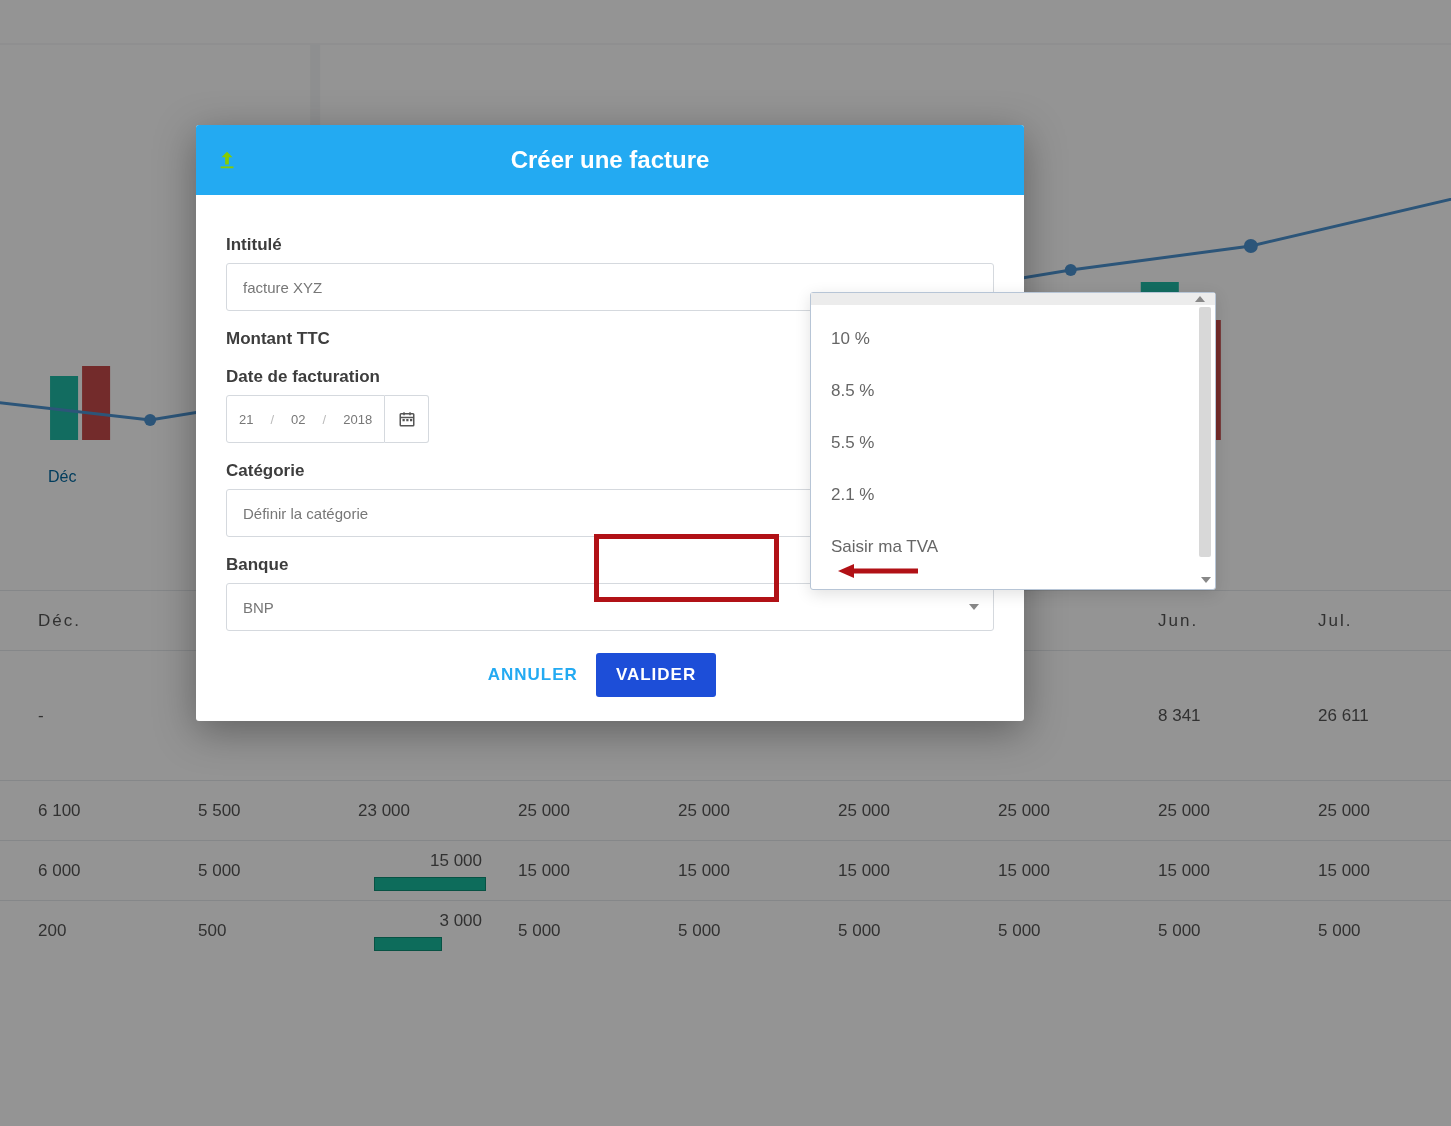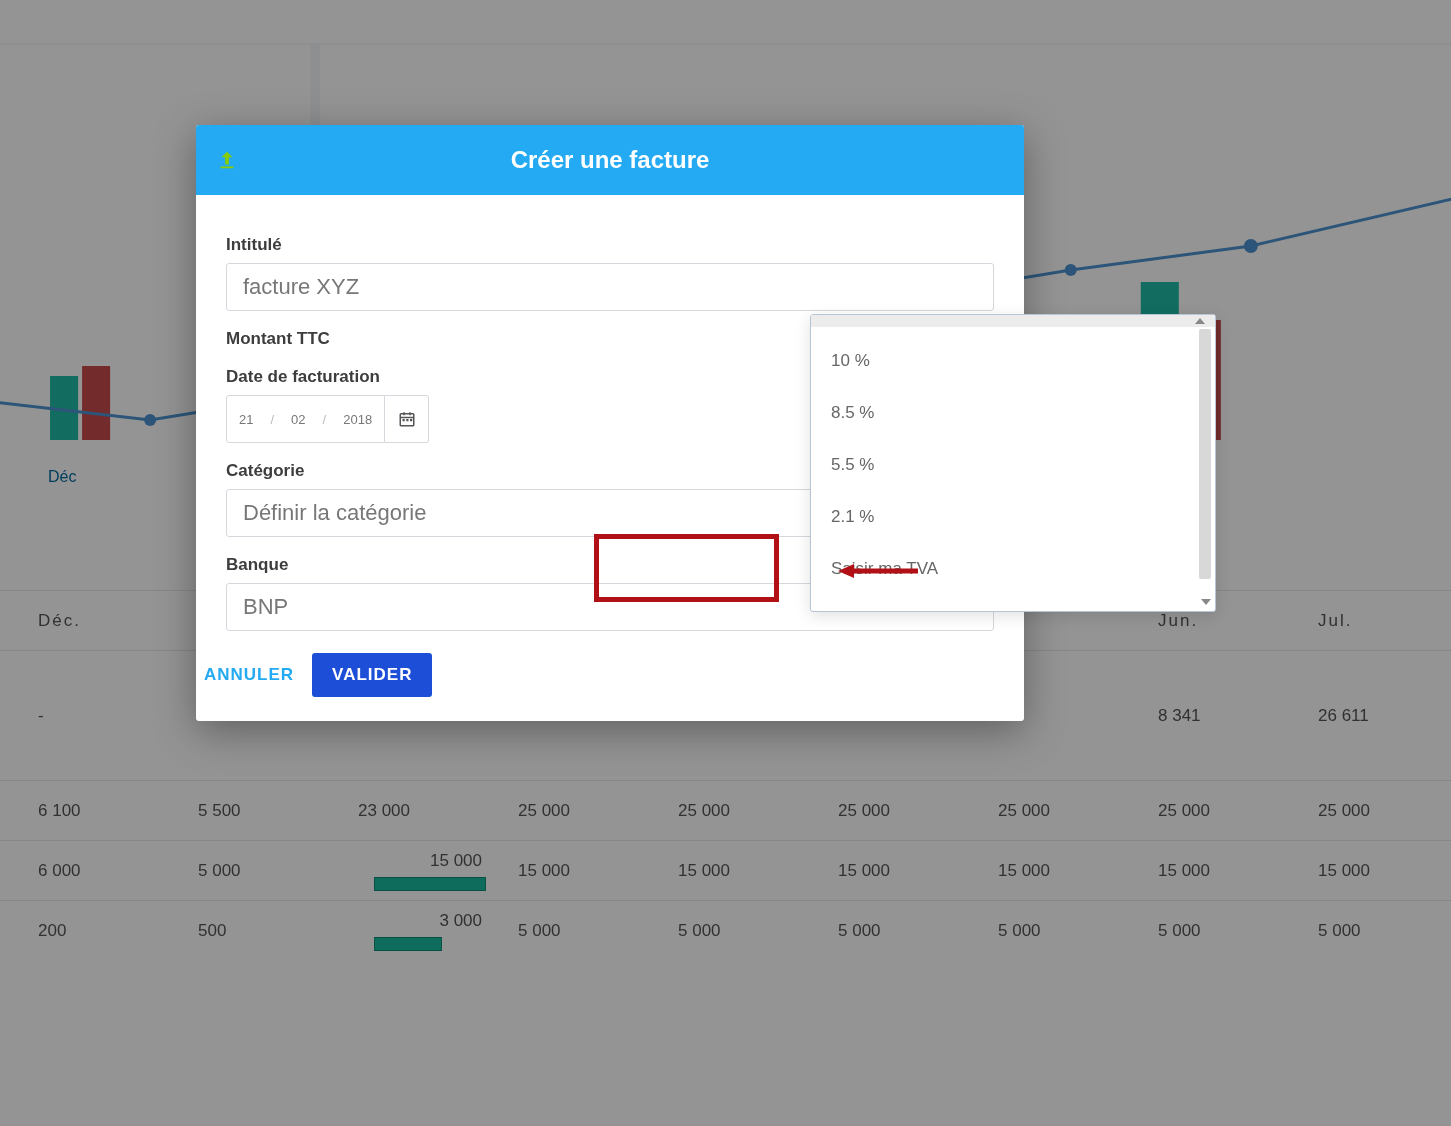--- a/index.html
+++ b/index.html
@@ -127,21 +127,21 @@
     margin-bottom: 8px;
   }
   .form-label.first { margin-top: 0; }
 
   .text-input, .select-input {
     width: 100%;
     height: 48px;
     border: 1px solid #d5d9de;
     border-radius: 3px;
     padding: 0 16px;
-    font-size: 22px;
+    font-size: 15px;
     color: #777;
     background: #fff;
     font-family: inherit;
   }
   .text-input.half { width: 368px; }
 
   .date-group {
     display: flex;
     width: 204px;
   }
@@ -180,21 +180,21 @@
     top: 20px;
     width: 0; height: 0;
     border-left: 5px solid transparent;
     border-right: 5px solid transparent;
     border-top: 6px solid #888;
   }
 
   .modal-footer {
     padding: 12px 24px 24px 8px;
     display: flex;
-    justify-content: flex-start;
+    justify-content: center;
     gap: 18px;
     align-items: center;
   }
   .btn-cancel {
     color: #23aaf2;
     font-size: 17px;
     font-weight: 600;
     letter-spacing: 1px;
     background: none;
     border: none;
@@ -208,21 +208,21 @@
     padding: 12px 20px;
     font-size: 17px;
     font-weight: 600;
     letter-spacing: 1px;
     cursor: pointer;
   }
 
   
   .dropdown {
     position: absolute;
-    top: 314px;
+    top: 292px;
     left: 810px;
     width: 406px;
     height: 298px;
     background: #fff;
     border: 1px solid #b7c5d6;
     border-radius: 3px;
     box-shadow: 0 4px 16px rgba(0,0,0,0.12);
   }
   .dropdown-topbar {
     height: 12px;

